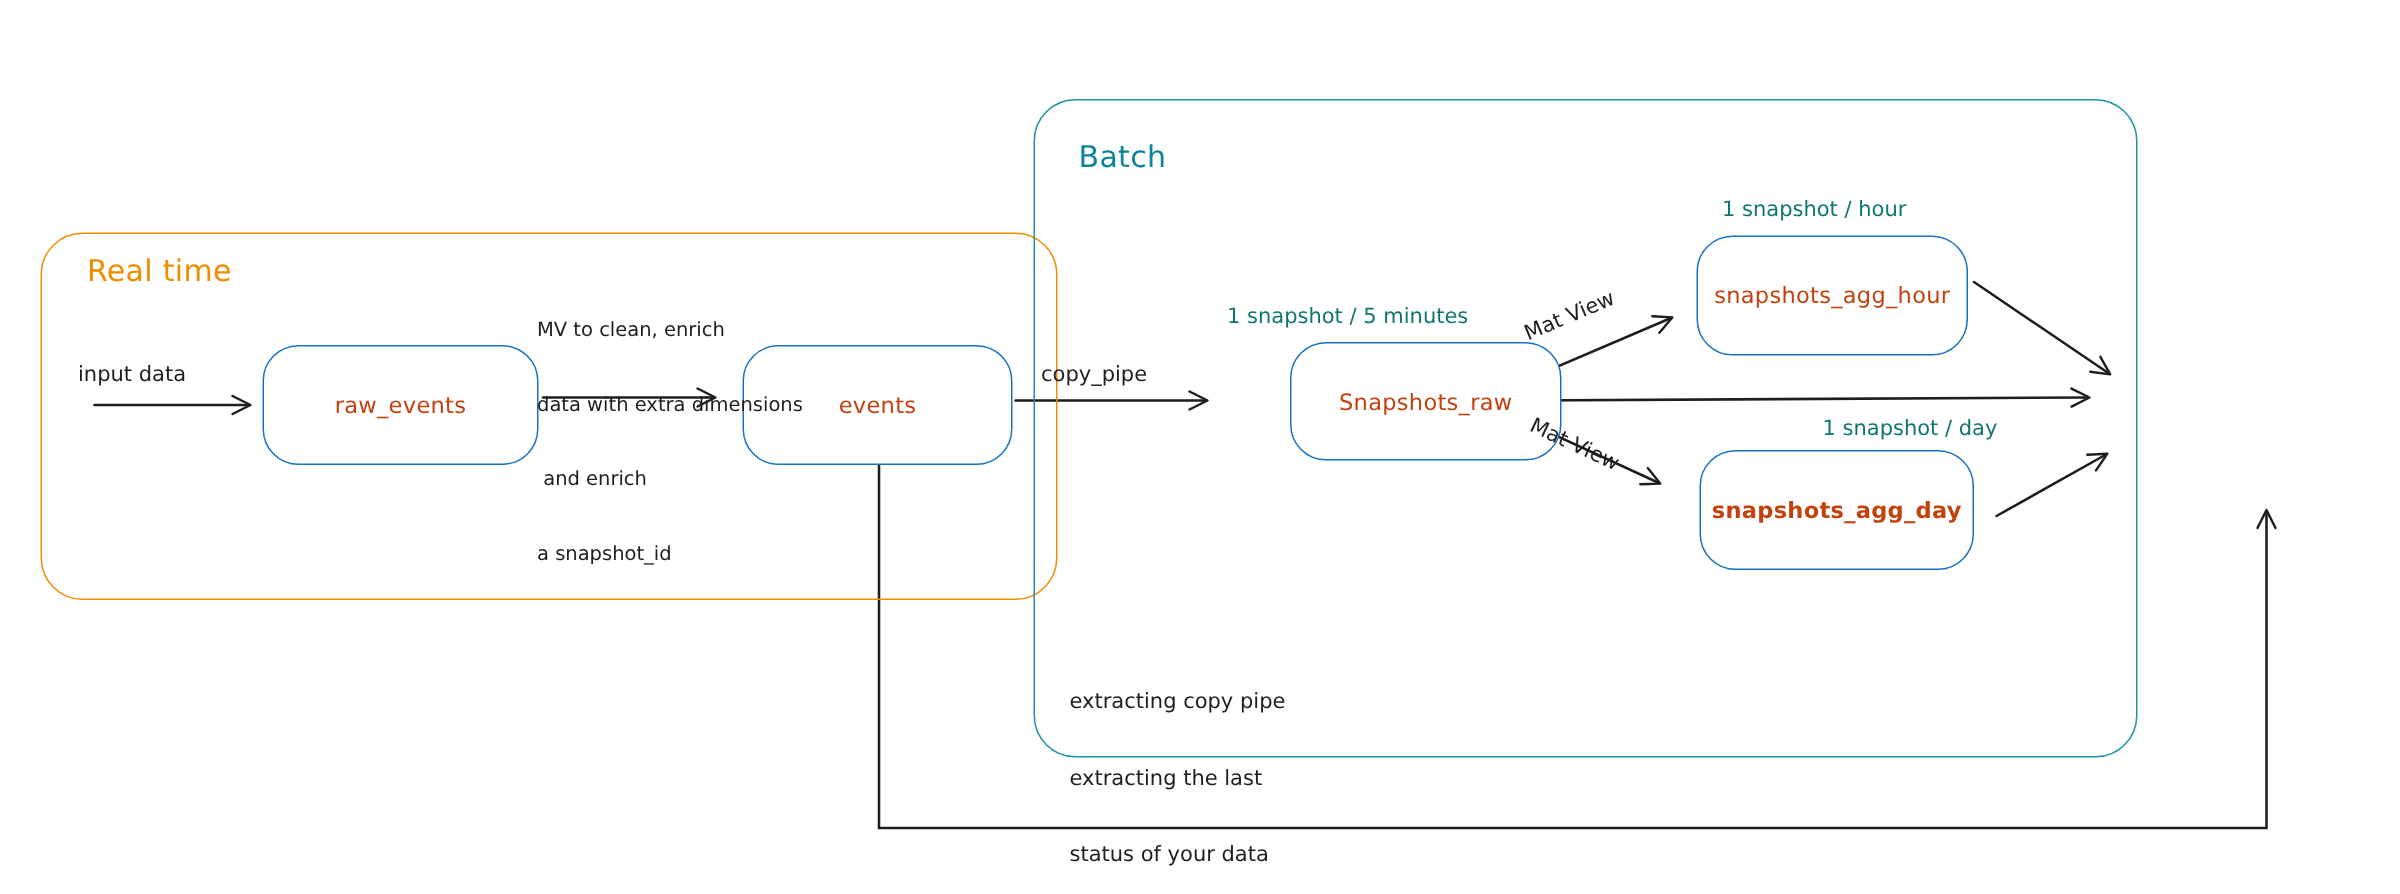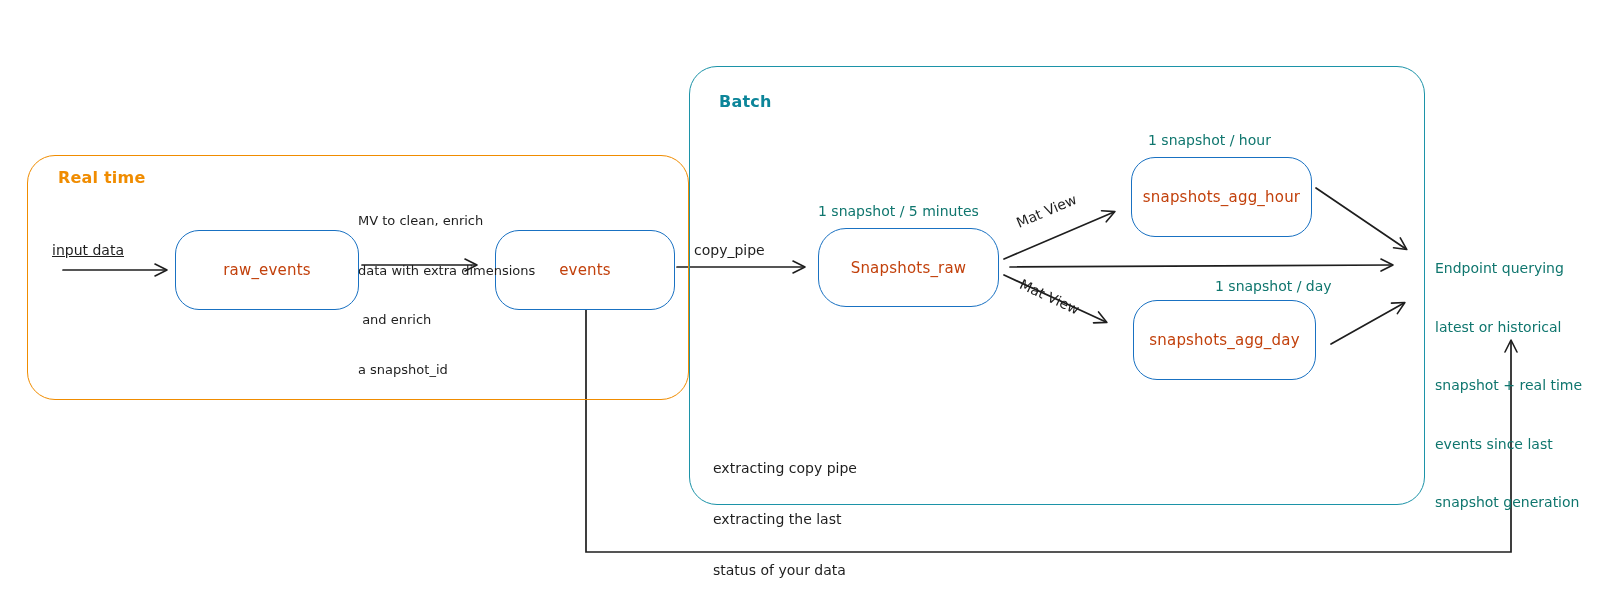--- a/index.html
+++ b/index.html
@@ -2,39 +2,39 @@
 <html><head>
 <meta charset="utf-8">
 <style>
   html,body{margin:0;padding:0;background:#ffffff;}
   .canvas{
     position:relative;width:1600px;height:596px;background:#ffffff;overflow:hidden;
     font-family:"DejaVu Sans", sans-serif;color:#1e1e1e;
   }
   .arrow-layer{position:absolute;left:0;top:0;width:1600px;height:596px;}
   .group{position:absolute;border-radius:28px;background:transparent;}
-  .group.realtime{left:27px;top:155px;width:660px;height:243px;border:1.8px solid #f08c00;}
+  .group.realtime{left:27px;top:155px;width:660px;height:243px;border:1.8px solid #f08c00;padding-left:16px;}
   .group.batch{left:689px;top:66px;width:734px;height:437px;border:1.8px solid #1c93a8;}
-  .group-label{position:absolute;font-size:16px;font-weight:bold;letter-spacing:.2px;}
+  .group-label{position:absolute;font-size:20px;font-weight:normal;letter-spacing:.2px;}
   .group.realtime .group-label{left:30px;top:12px;color:#f08c00;}
   .group.batch .group-label{left:29px;top:25px;color:#0c8599;}
   .node{
     position:absolute;border:1.7px solid #1971c2;border-radius:24px;
     display:flex;align-items:center;justify-content:center;background:#ffffff;
   }
   .node-label{color:#c2410c;font-size:15px;letter-spacing:.2px;white-space:nowrap;}
   .node.raw-events{left:175px;top:230px;width:182px;height:78px;}
   .node.events{left:495px;top:230px;width:178px;height:78px;}
-  .node.snapshots-raw{left:818px;top:228px;width:179px;height:77px;border-radius:28px;}
+  .node.snapshots-raw{left:860px;top:228px;width:179px;height:77px;}
   .node.agg-hour{left:1131px;top:157px;width:179px;height:78px;}
-  .node.agg-day{left:1133px;top:300px;width:181px;height:78px;}
+  .node.agg-day{left:1133px;top:300px;width:181px;height:78px;font-weight:bold;}
   .note{position:absolute;font-size:14px;line-height:17px;white-space:pre;}
   .note.green{color:#0f766e;}
   .note.ink{color:#1e1e1e;}
-  .note.input-data{left:52px;top:242px;text-decoration:underline;}
+  .note.input-data{left:52px;top:242px;}
   .note.mv-note{left:358px;top:180px;line-height:16.5px;font-size:13px;}
   .note.copy-pipe{left:694px;top:242px;}
   .note.freq-5min{left:818px;top:203px;}
   .note.freq-hour{left:1148px;top:132px;}
   .note.freq-day{left:1215px;top:278px;}
   .note.mat-view-hour{left:1014px;top:216px;transform:rotate(-23deg);transform-origin:left top;}
   .note.mat-view-day{left:1024px;top:276px;transform:rotate(25deg);transform-origin:left top;}
   .note.scheduled{left:713px;top:426px;}
   .note.endpoint{left:1435px;top:220px;line-height:19.5px;}
 </style>
@@ -102,21 +102,14 @@
 
   <div class="note ink mat-view-hour">Mat View</div>
   <div class="note ink mat-view-day">Mat View</div>
 
   <div class="note ink scheduled">
     <div>extracting copy pipe</div>
     <div>extracting the last</div>
     <div>status of your data</div>
   </div>
 
-  <div class="note green endpoint">
-    <div>Endpoint querying</div>
-    <div>latest or historical</div>
-    <div>snapshot + real time</div>
-    <div>events since last</div>
-    <div>snapshot generation</div>
-  </div>
 
 </div>
 
 </body></html>

